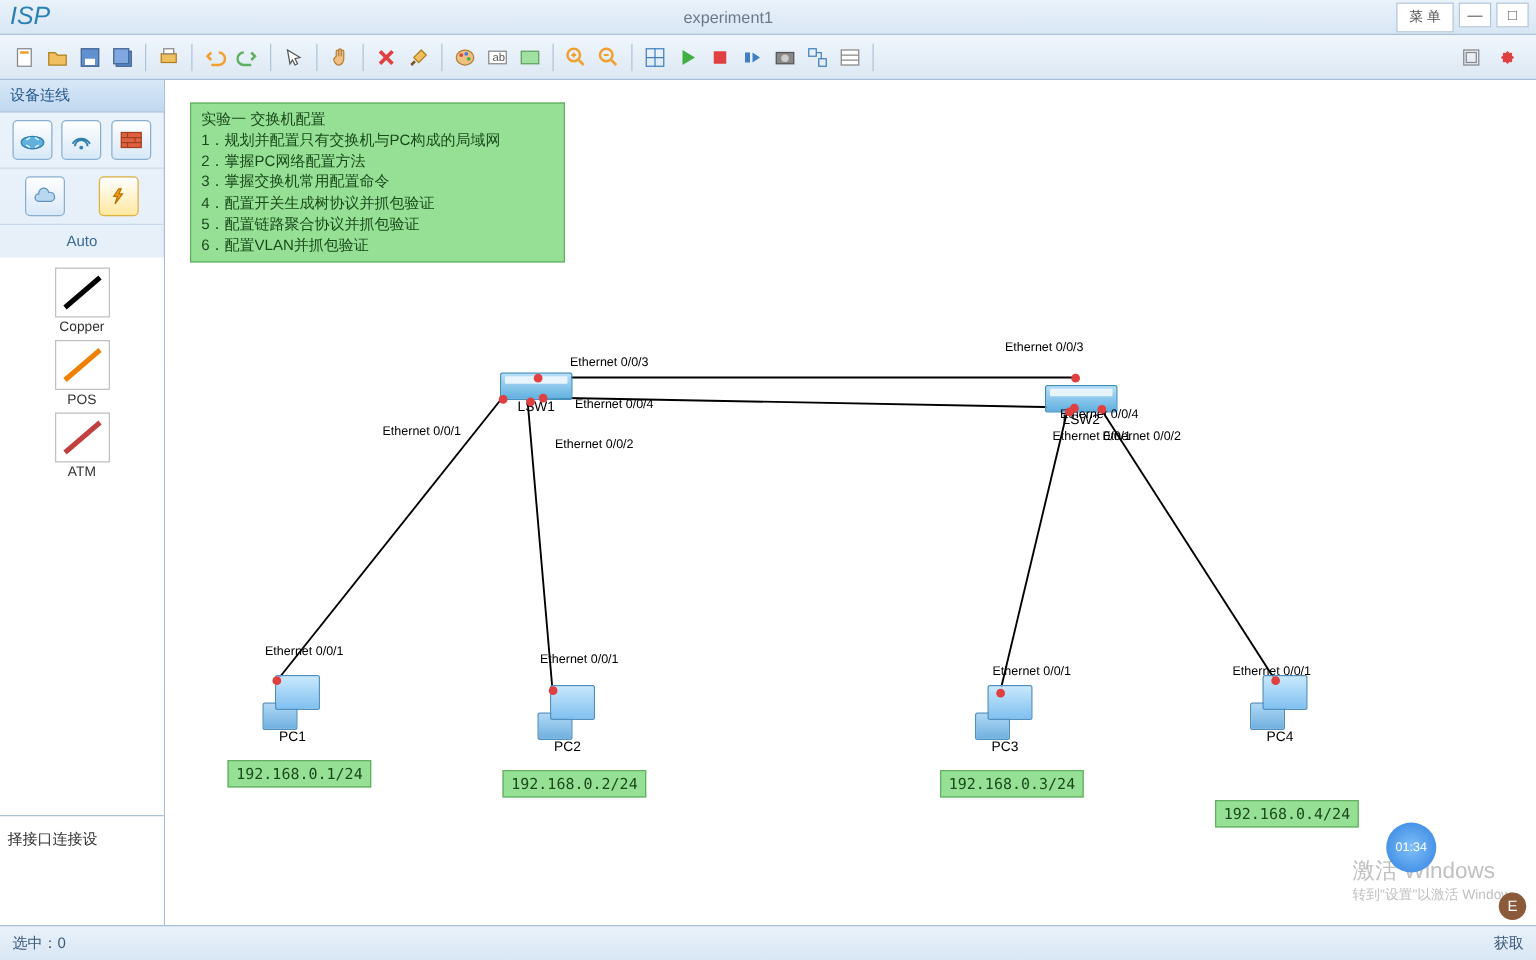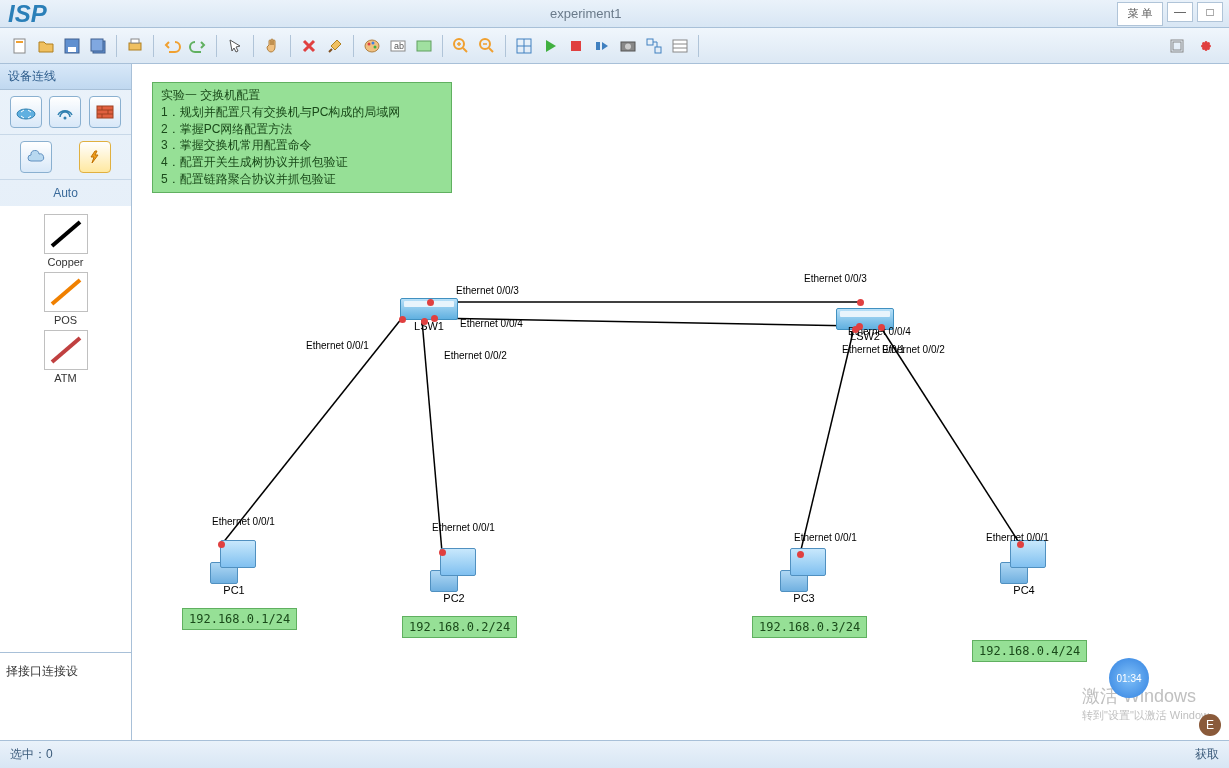--- a/index.html
+++ b/index.html
@@ -1,18 +1,18 @@
 <!DOCTYPE html>
 <html><head>
 <meta charset="utf-8">
 <style>
 *{box-sizing:border-box;margin:0;padding:0;font-family:"Microsoft YaHei",Arial,sans-serif;}
 body{background:#e6eef5;overflow:hidden;width:1229px;height:768px;position:relative;}
 .title-bar{height:28px;background:linear-gradient(#eaf2fa,#d8e6f4);display:flex;align-items:center;border-bottom:1px solid #a8c0d8;}
-.title-logo{font-weight:bold;color:#2a7fb8;font-size:24px;padding:0 8px;font-style:italic;}
+.title-logo{font-weight:normal;color:#2a7fb8;font-size:20px;padding:0 8px;font-style:italic;}
 .title-text{flex:1;text-align:center;color:#6a7a8a;font-size:13px;}
 .title-btns{display:flex;gap:4px;padding-right:6px;}
 .title-btn{width:46px;height:24px;background:#fff;border:1px solid #b0c4d8;font-size:11px;display:flex;align-items:center;justify-content:center;color:#555;}
 .win-btn{width:26px;height:20px;background:#fff;border:1px solid #b0c4d8;display:flex;align-items:center;justify-content:center;font-size:12px;color:#555;}
 .toolbar{height:36px;background:linear-gradient(#f0f6fc,#dce8f4);display:flex;align-items:center;padding:0 8px;gap:2px;border-bottom:1px solid #a8c0d8;}
 .tb-btn{width:24px;height:24px;display:flex;align-items:center;justify-content:center;border-radius:3px;}
 .tb-sep{width:1px;height:22px;background:#b0c4d8;margin:0 4px;}
 .main{display:flex;height:calc(100% - 92px);}
 .sidebar{width:132px;background:linear-gradient(#eaf2fa,#d8e6f4);border-right:1px solid #a8c0d8;display:flex;flex-direction:column;}
 .sb-header{height:26px;background:linear-gradient(#d8e8f8,#c0d8f0);display:flex;align-items:center;padding:0 8px;font-size:12px;color:#2a5a8a;border-bottom:1px solid #a8c0d8;}
@@ -296,20 +296,21 @@
         <line x1="748" y1="262" x2="888" y2="480"></line>
       </svg>
     <div class="note-box" style="left:20px;top:18px;width:300px;">
       <div style="font-weight:normal;">实验一  交换机配置</div>
       <div id="note-lines">
           <div>1．规划并配置只有交换机与PC构成的局域网</div>
           <div>2．掌握PC网络配置方法</div>
           <div>3．掌握交换机常用配置命令</div>
           <div>4．配置开关生成树协议并抓包验证</div>
           <div>5．配置链路聚合协议并抓包验证</div>
+          <div>6．配置VLAN并抓包验证</div>
         </div>
     </div>
   <div class="device" style="left: 268px; top: 234px;">
         <div class="switch-body"></div>
         <div class="device-label">LSW1</div>
       </div>
       <div class="device" style="left: 704px; top: 244px;">
         <div class="switch-body"></div>
         <div class="device-label">LSW2</div>
       </div>

